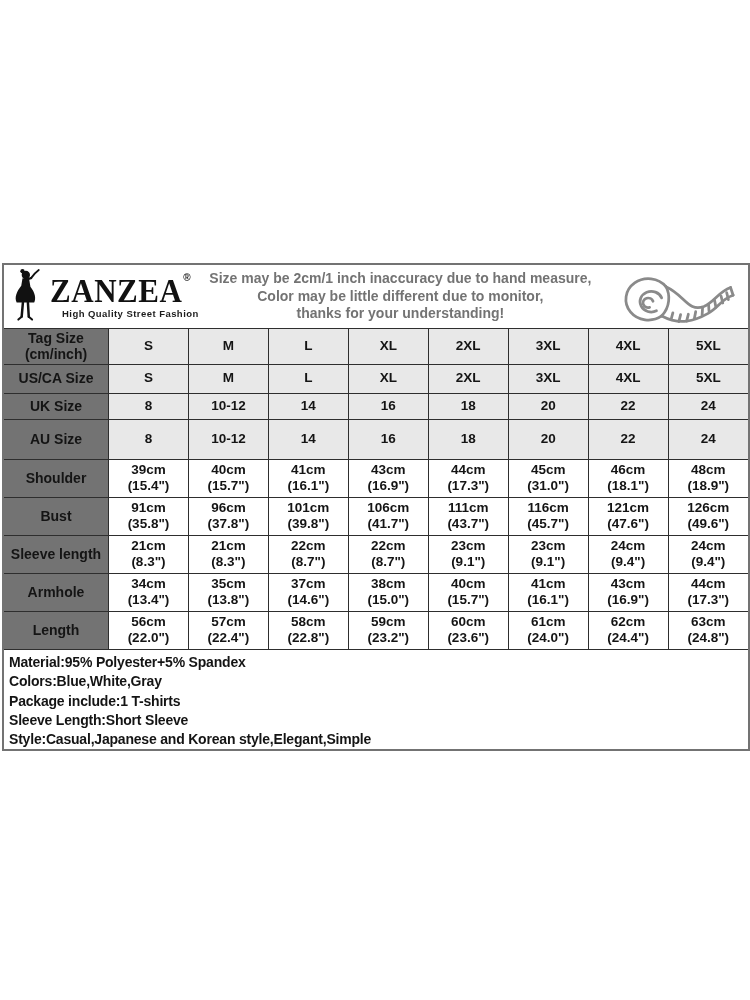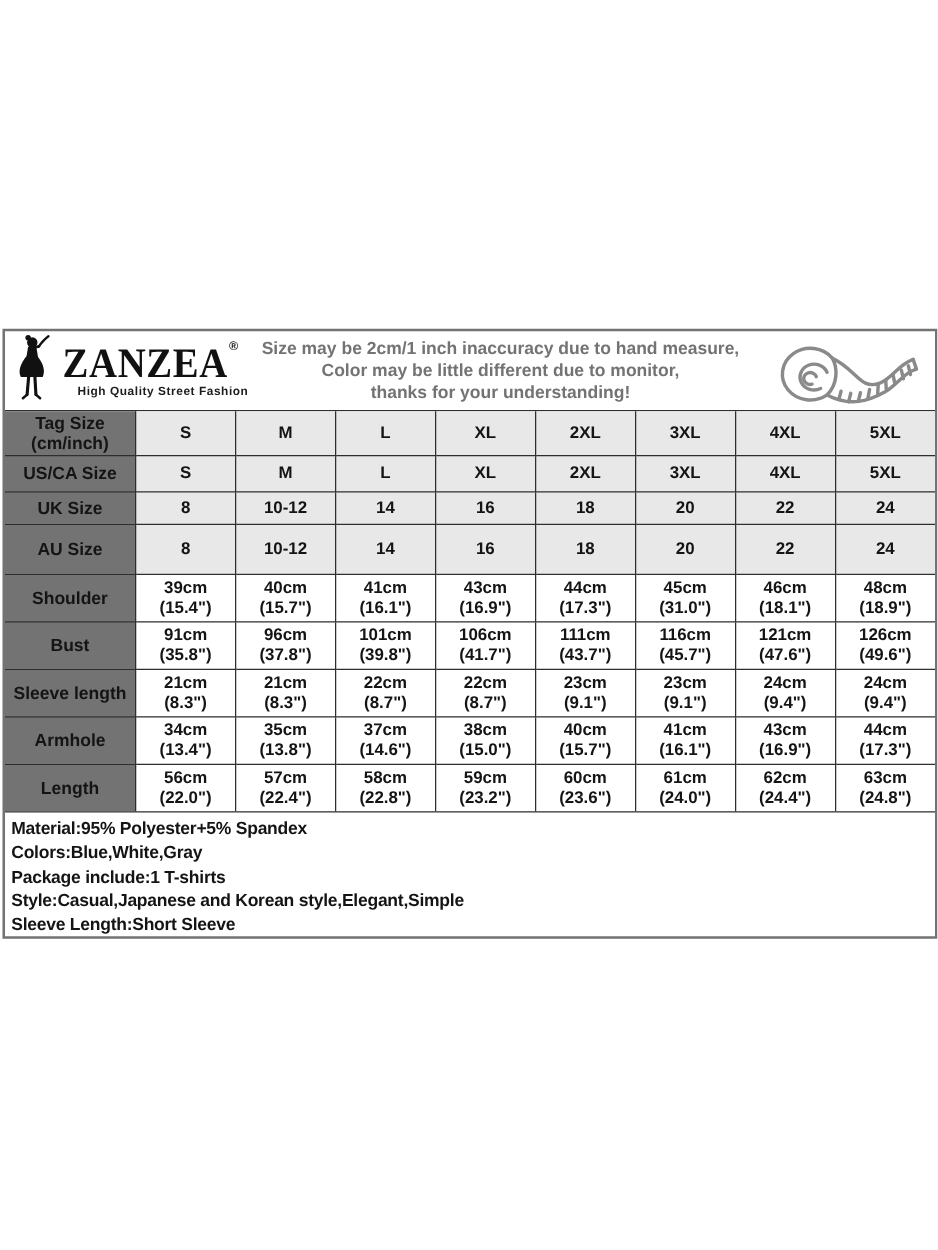--- a/index.html
+++ b/index.html
@@ -254,17 +254,17 @@
       <td>63cm
 (24.8")</td>
     </tr>
   </tbody>
     </table>
 
   <div class="details">
     <div class="detail-line">Material:95% Polyester+5% Spandex</div>
     <div class="detail-line">Colors:Blue,White,Gray</div>
     <div class="detail-line">Package include:1 T-shirts</div>
+    <div class="detail-line">Sleeve Length:Short Sleeve</div>
     <div class="detail-line">Style:Casual,Japanese and Korean style,Elegant,Simple</div>
-    <div class="detail-line">Sleeve Length:Short Sleeve</div>
   </div>
 
 </div>
 
 </body></html>

